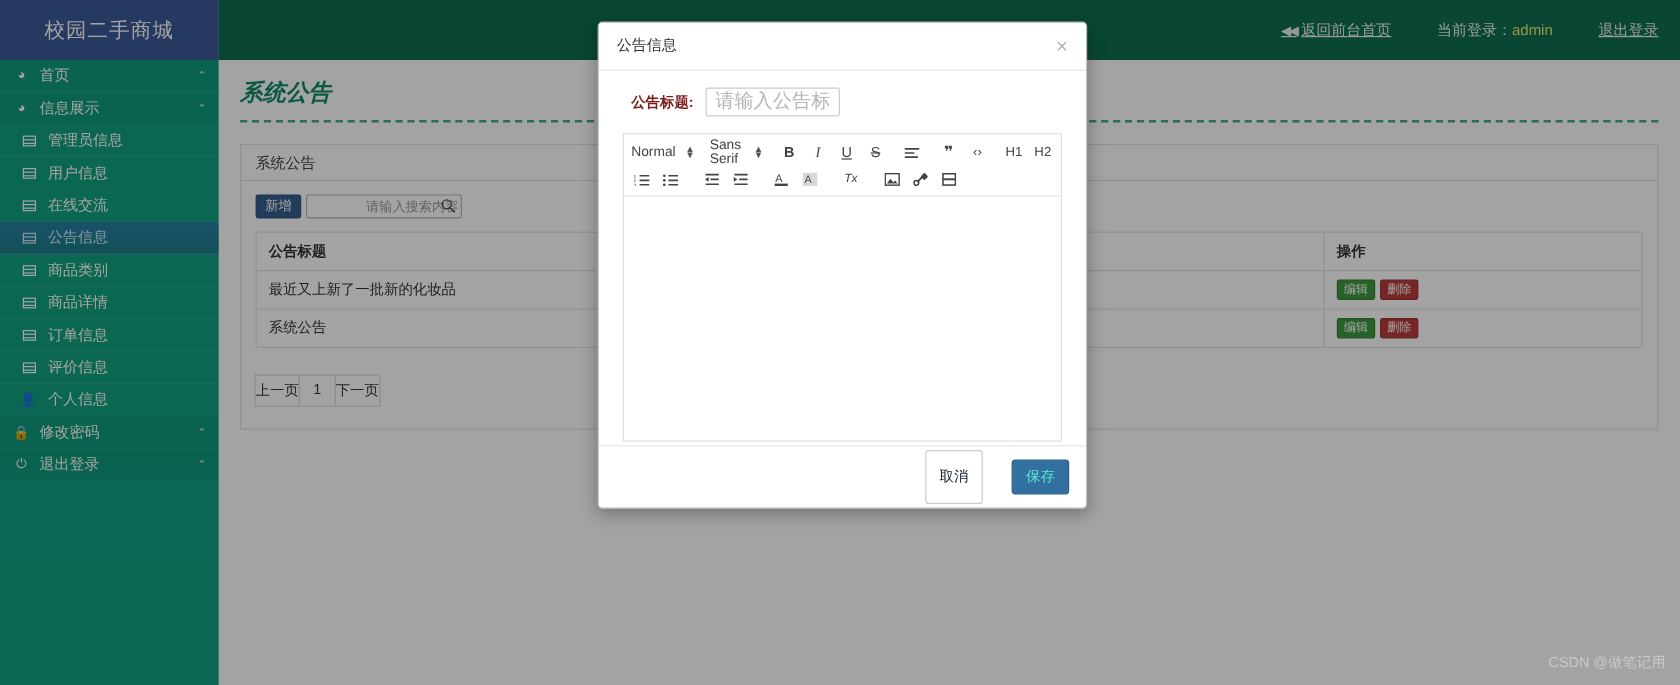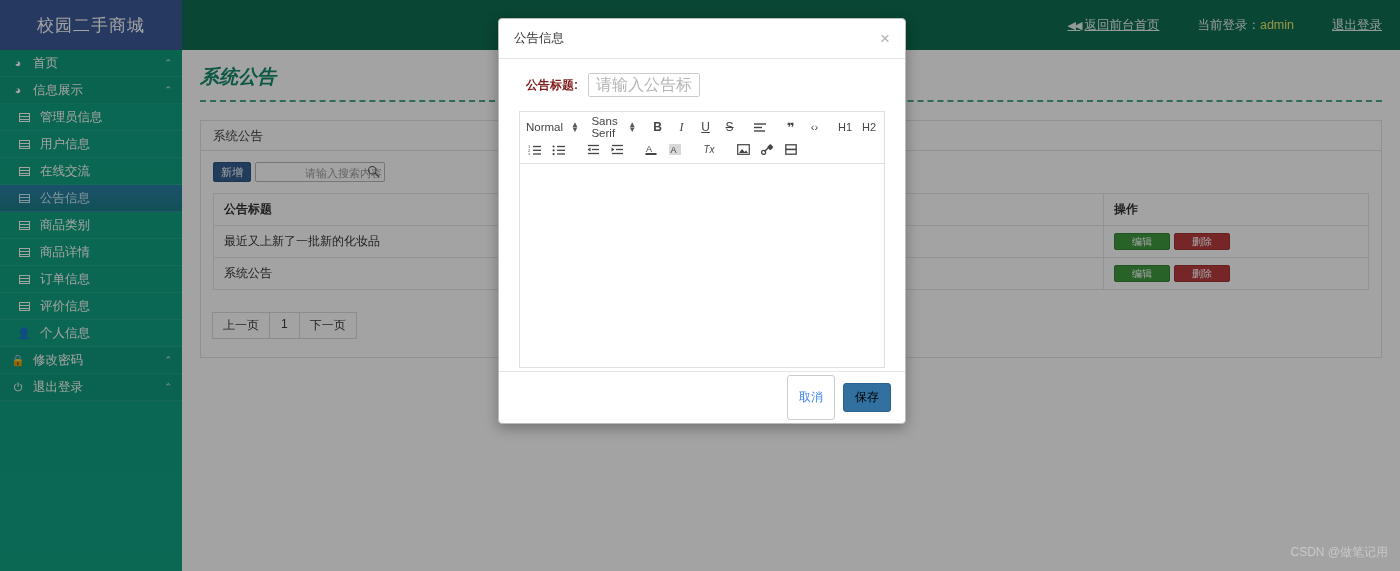--- a/index.html
+++ b/index.html
@@ -138,30 +138,30 @@
     text-align: left; font-weight: bold; color: #333;
     padding: 7px 10px; border: 1px solid #e6e6e6;
     background: #fff;
   }
   table.data td {
     padding: 7px 10px; border: 1px solid #e6e6e6; color: #333;
   }
   .col-ops { width: 265px; }
   .btn-edit, .btn-del {
     display: inline-block; color: #fff; font-size: 10px;
-    border-radius: 2px; padding: 1px 17px; margin-right: 4px;
+    border-radius: 2px; padding: 1px 5px; margin-right: 4px;
     cursor: pointer; line-height: 13px;
   }
   .btn-edit { background: #3f9a3f; border: 1px solid #368436; }
   .btn-del  { background: #b93c3c; border: 1px solid #a03232; }
 
   .pager { margin-top: 22px; display: flex; }
   .pager span {
     border: 1px solid #dcdcdc; font-size: 12px; color: #3a3a3a;
-    padding: 4px 10px; background: #fff; cursor: pointer;
+    padding: 4px 0; background: #fff; cursor: pointer;
     margin-left: -1px;
   }
   .pager span.pg-num { padding: 4px 11px; }
 
   
   .overlay {
     position: absolute; left: 0; top: 0; width: 1400px; height: 571px;
     background: rgba(0,0,0,0.36);
     z-index: 10;
   }
@@ -222,30 +222,31 @@
     border: 1px solid #e0e0e0; border-top: none;
     height: 204px; background: #fff;
   }
   .modal-foot {
     position: absolute; left: 0; bottom: 0; width: 100%;
     height: 52px; border-top: 1px solid #e5e5e5;
     display: flex; align-items: center; justify-content: flex-end;
     padding-right: 14px;
   }
   .btn-cancel {
-    font-size: 12px; color: #3b82f6; background: #fff;
+    font-size: 12px; color: #0f172a; background: #fff;
     border: 1px solid #ccc; border-radius: 3px;
     padding: 13px 11px; margin-right: 8px; cursor: pointer;
     font-family: Liberation Mono, monospace;
   }
   .btn-save {
-    font-size: 12px; color: #000000; background: #31709f;
+    font-size: 12px; color: #5eead4; background: #31709f;
     border: 1px solid #2a6290; border-radius: 3px;
     padding: 5px 11px; cursor: pointer;
     font-family: "Liberation Sans", sans-serif;
+    margin-left: 16px;
   }
 
   .watermark {
     position: absolute; right: 12px; bottom: 10px;
     color: #c9c9c9; font-size: 12px; z-index: 20;
   }
 </style>
 </head>
 <body>
 

